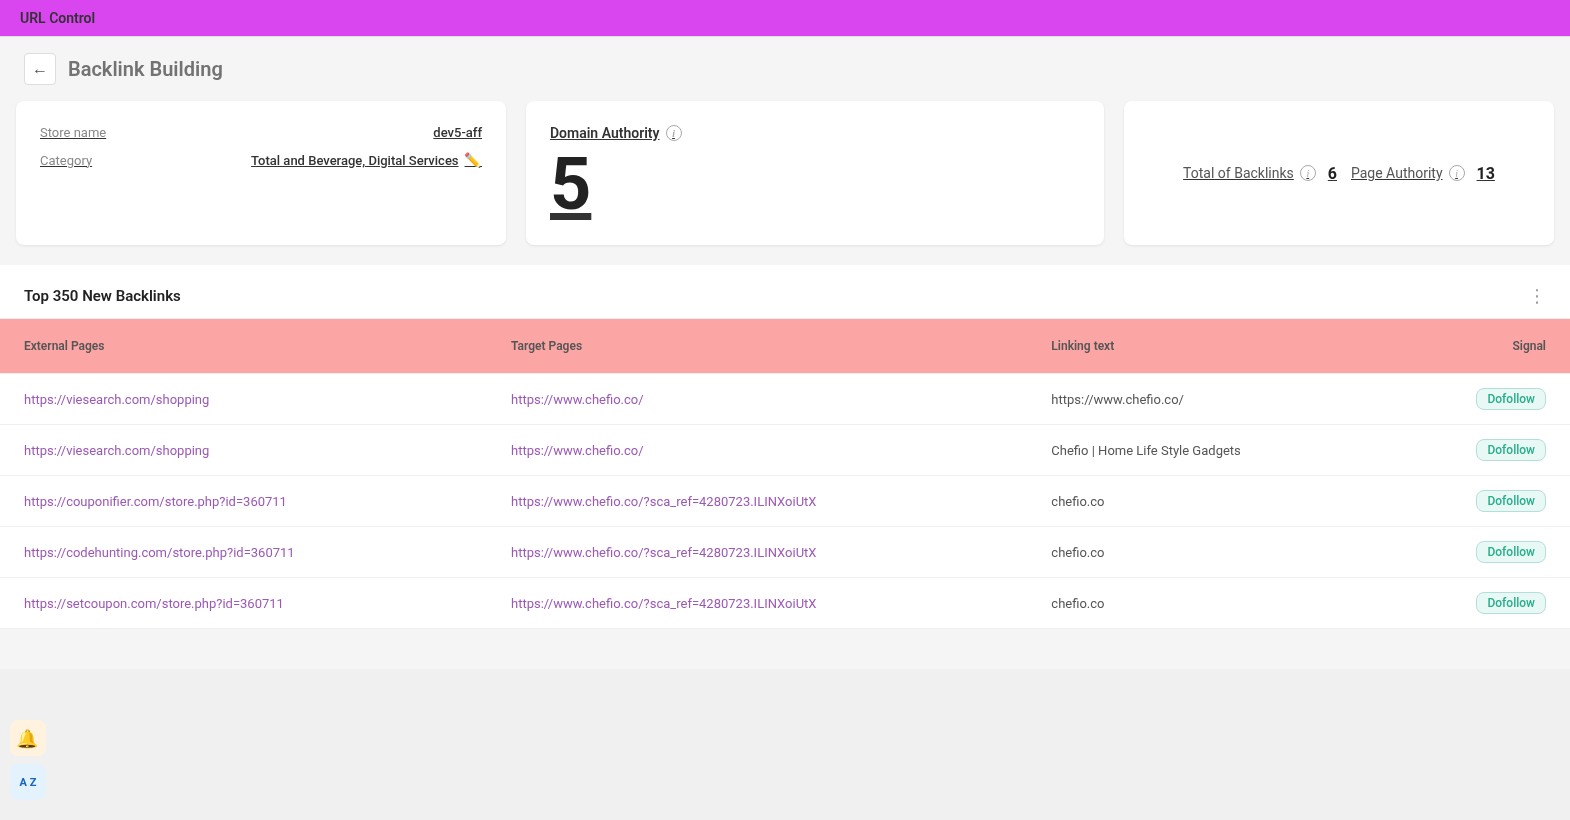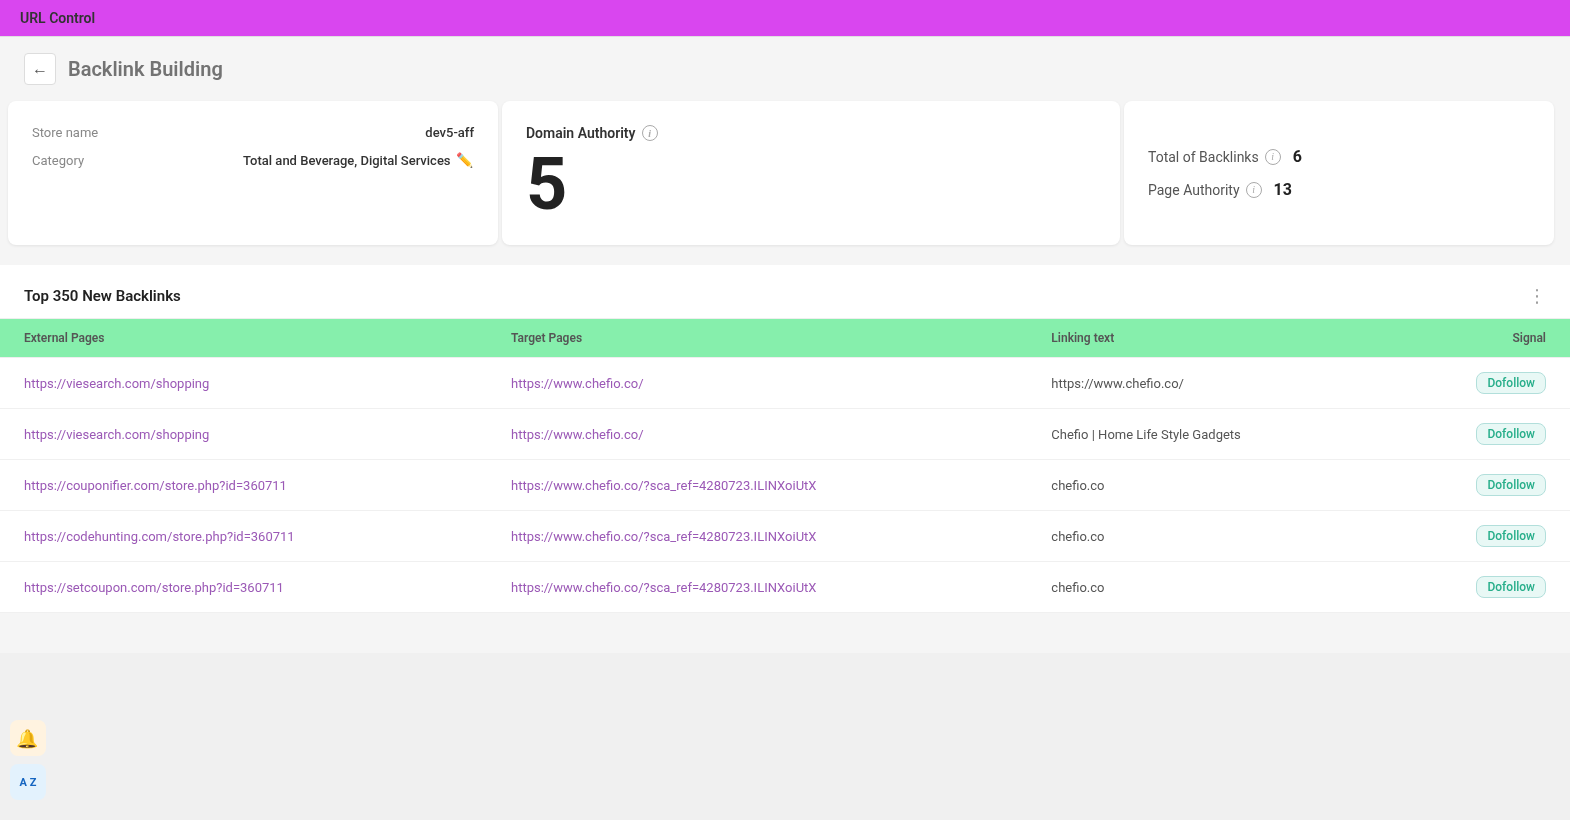--- a/index.html
+++ b/index.html
@@ -79,22 +79,23 @@
     .tab.active {
       background: #fff;
       color: #222;
       font-weight: 600;
       box-shadow: 0 1px 3px rgba(0,0,0,0.15);
     }
 
     
     .cards-row {
       display: flex;
-      gap: 4px;
-      padding: 0 16px 20px 8px;
+      gap: 20px;
+      padding: 0 16px 20px 16px;
+      text-decoration: underline;
     }
     .card {
       background: #fff;
       border-radius: 8px;
       padding: 24px;
       box-shadow: 0 1px 3px rgba(0,0,0,0.08);
     }
     .card-store {
       flex: 0 0 490px;
     }
@@ -103,21 +104,21 @@
       display: flex;
       flex-direction: column;
       align-items: flex-start;
       justify-content: center;
       text-align: center;
       min-height: 120px;
     }
     .card-authority {
       flex: 0 0 430px;
       display: flex;
-      flex-direction: column;
+      flex-direction: row;
       justify-content: center;
       gap: 14px;
     }
 
     .store-row {
       display: flex;
       justify-content: space-between;
       align-items: center;
       margin-bottom: 12px;
     }
@@ -216,26 +217,26 @@
     table {
       width: 100%;
       border-collapse: collapse;
       font-size: 13px;
     }
     thead tr {
       border-top: 1px solid #eee;
       border-bottom: 1px solid #eee;
     }
     th {
-      padding: 12px 24px;
+      padding: 20px 24px;
       text-align: left;
       font-size: 12px;
       font-weight: 600;
       color: #555;
-      background: #86efac;
+      background: #fca5a5;
     }
     th:last-child {
       text-align: right;
     }
     td {
       padding: 14px 24px;
       vertical-align: middle;
       border-bottom: 1px solid #f0f0f0;
       color: #555;
       font-size: 13px;

